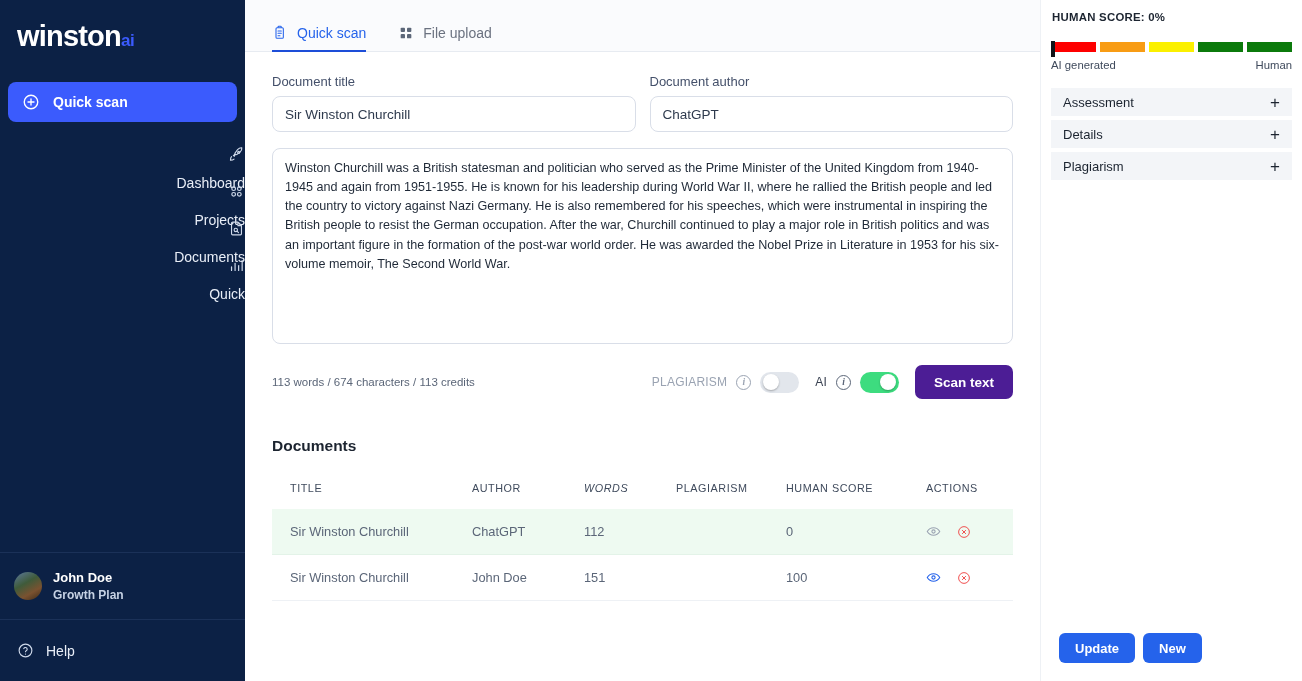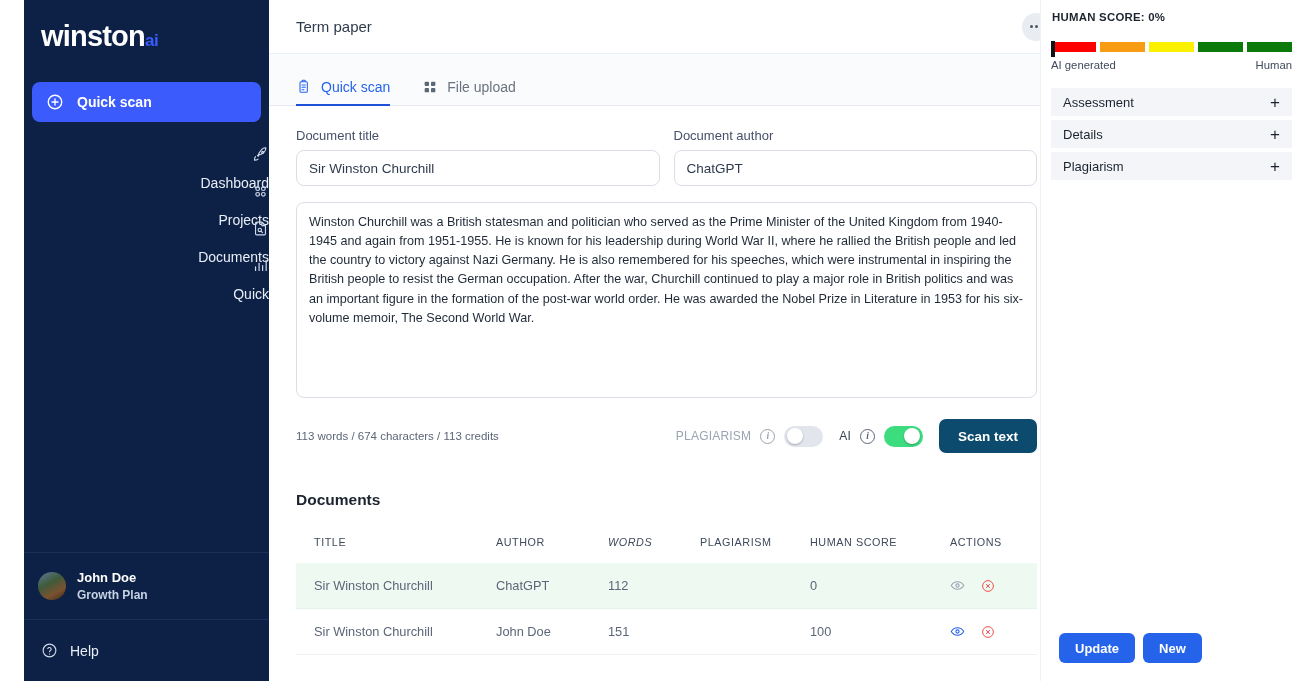--- a/index.html
+++ b/index.html
@@ -2,21 +2,21 @@
 <html><head>
 <meta charset="utf-8">
 <style>
   * { box-sizing: border-box; margin: 0; padding: 0; }
   html, body {
     width: 1302px; height: 681px;
     font-family: "Liberation Sans", sans-serif;
     background: #ffffff;
     overflow: hidden;
   }
-  .app { display: flex; width: 1302px; height: 681px; padding-left: 24px; }
+  .app { display: flex; width: 1302px; height: 681px; }
 
   
   .sidebar {
     width: 245px; height: 681px;
     background: #0c2145;
     display: flex; flex-direction: column;
     flex: 0 0 245px;
     position: relative;
   }
   .brand { padding: 20px 0 0 17px; height: 72px; }
@@ -148,21 +148,21 @@
   }
   .switch .knob {
     position: absolute; top: 2.5px; left: 3px;
     width: 16px; height: 16px; border-radius: 50%; background: #fff;
     box-shadow: 0 1px 2px rgba(0,0,0,.28);
   }
   .switch.on { background: #3ddc7f; }
   .switch.on .knob { left: auto; right: 3px; }
   .scan-btn {
     height: 34px; padding: 0 19px; border: none; border-radius: 7px;
-    background: #0c4a6e; color: #fff; font-size: 13.5px; font-weight: 600;
+    background: #4c1d95; color: #fff; font-size: 13.5px; font-weight: 600;
     cursor: pointer; font-family: "Liberation Sans", sans-serif;
   }
 
   .documents-section { margin-top: 38px; padding: 0 27px; background: #fff; }
   .documents-title { font-size: 15.5px; font-weight: 700; color: #1c2430; }
   .doc-table { width: 100%; border-collapse: collapse; margin-top: 27px; }
   .doc-table th {
     text-align: left; font-size: 10.8px; font-weight: 400;
     color: #3f4a5c; letter-spacing: 0.55px;
     padding: 0 0 15px 0;
@@ -305,28 +305,20 @@
           <circle cx="12" cy="17" r="0.85" fill="#cfd9ea" stroke="none"></circle>
         </svg>
       </span>
       <span class="help-label">Help</span>
     </div>
   </aside>
 
   <section class="main">
     <div class="main-card">
 
-      <div class="main-header">
-        <div class="page-title">Term paper</div>
-        <div class="dots-btn">
-          <span class="dot"></span>
-          <span class="dot"></span>
-          <span class="dot"></span>
-        </div>
-      </div>
 
       <div class="tabs">
         <div class="tab active">
           <span>
             <svg width="16" height="16" viewBox="0 0 24 24" fill="none" stroke="#2563eb" stroke-width="1.6" stroke-linejoin="round">
               <rect x="6" y="4" width="11" height="16" rx="1.6"></rect>
               <path d="M9 4V3.2A1.2 1.2 0 0 1 10.2 2h2.6A1.2 1.2 0 0 1 14 3.2V4"></path>
               <path d="M9 9h5M9 12.5h5M9 16h3" stroke-linecap="round"></path>
             </svg>
           </span>

